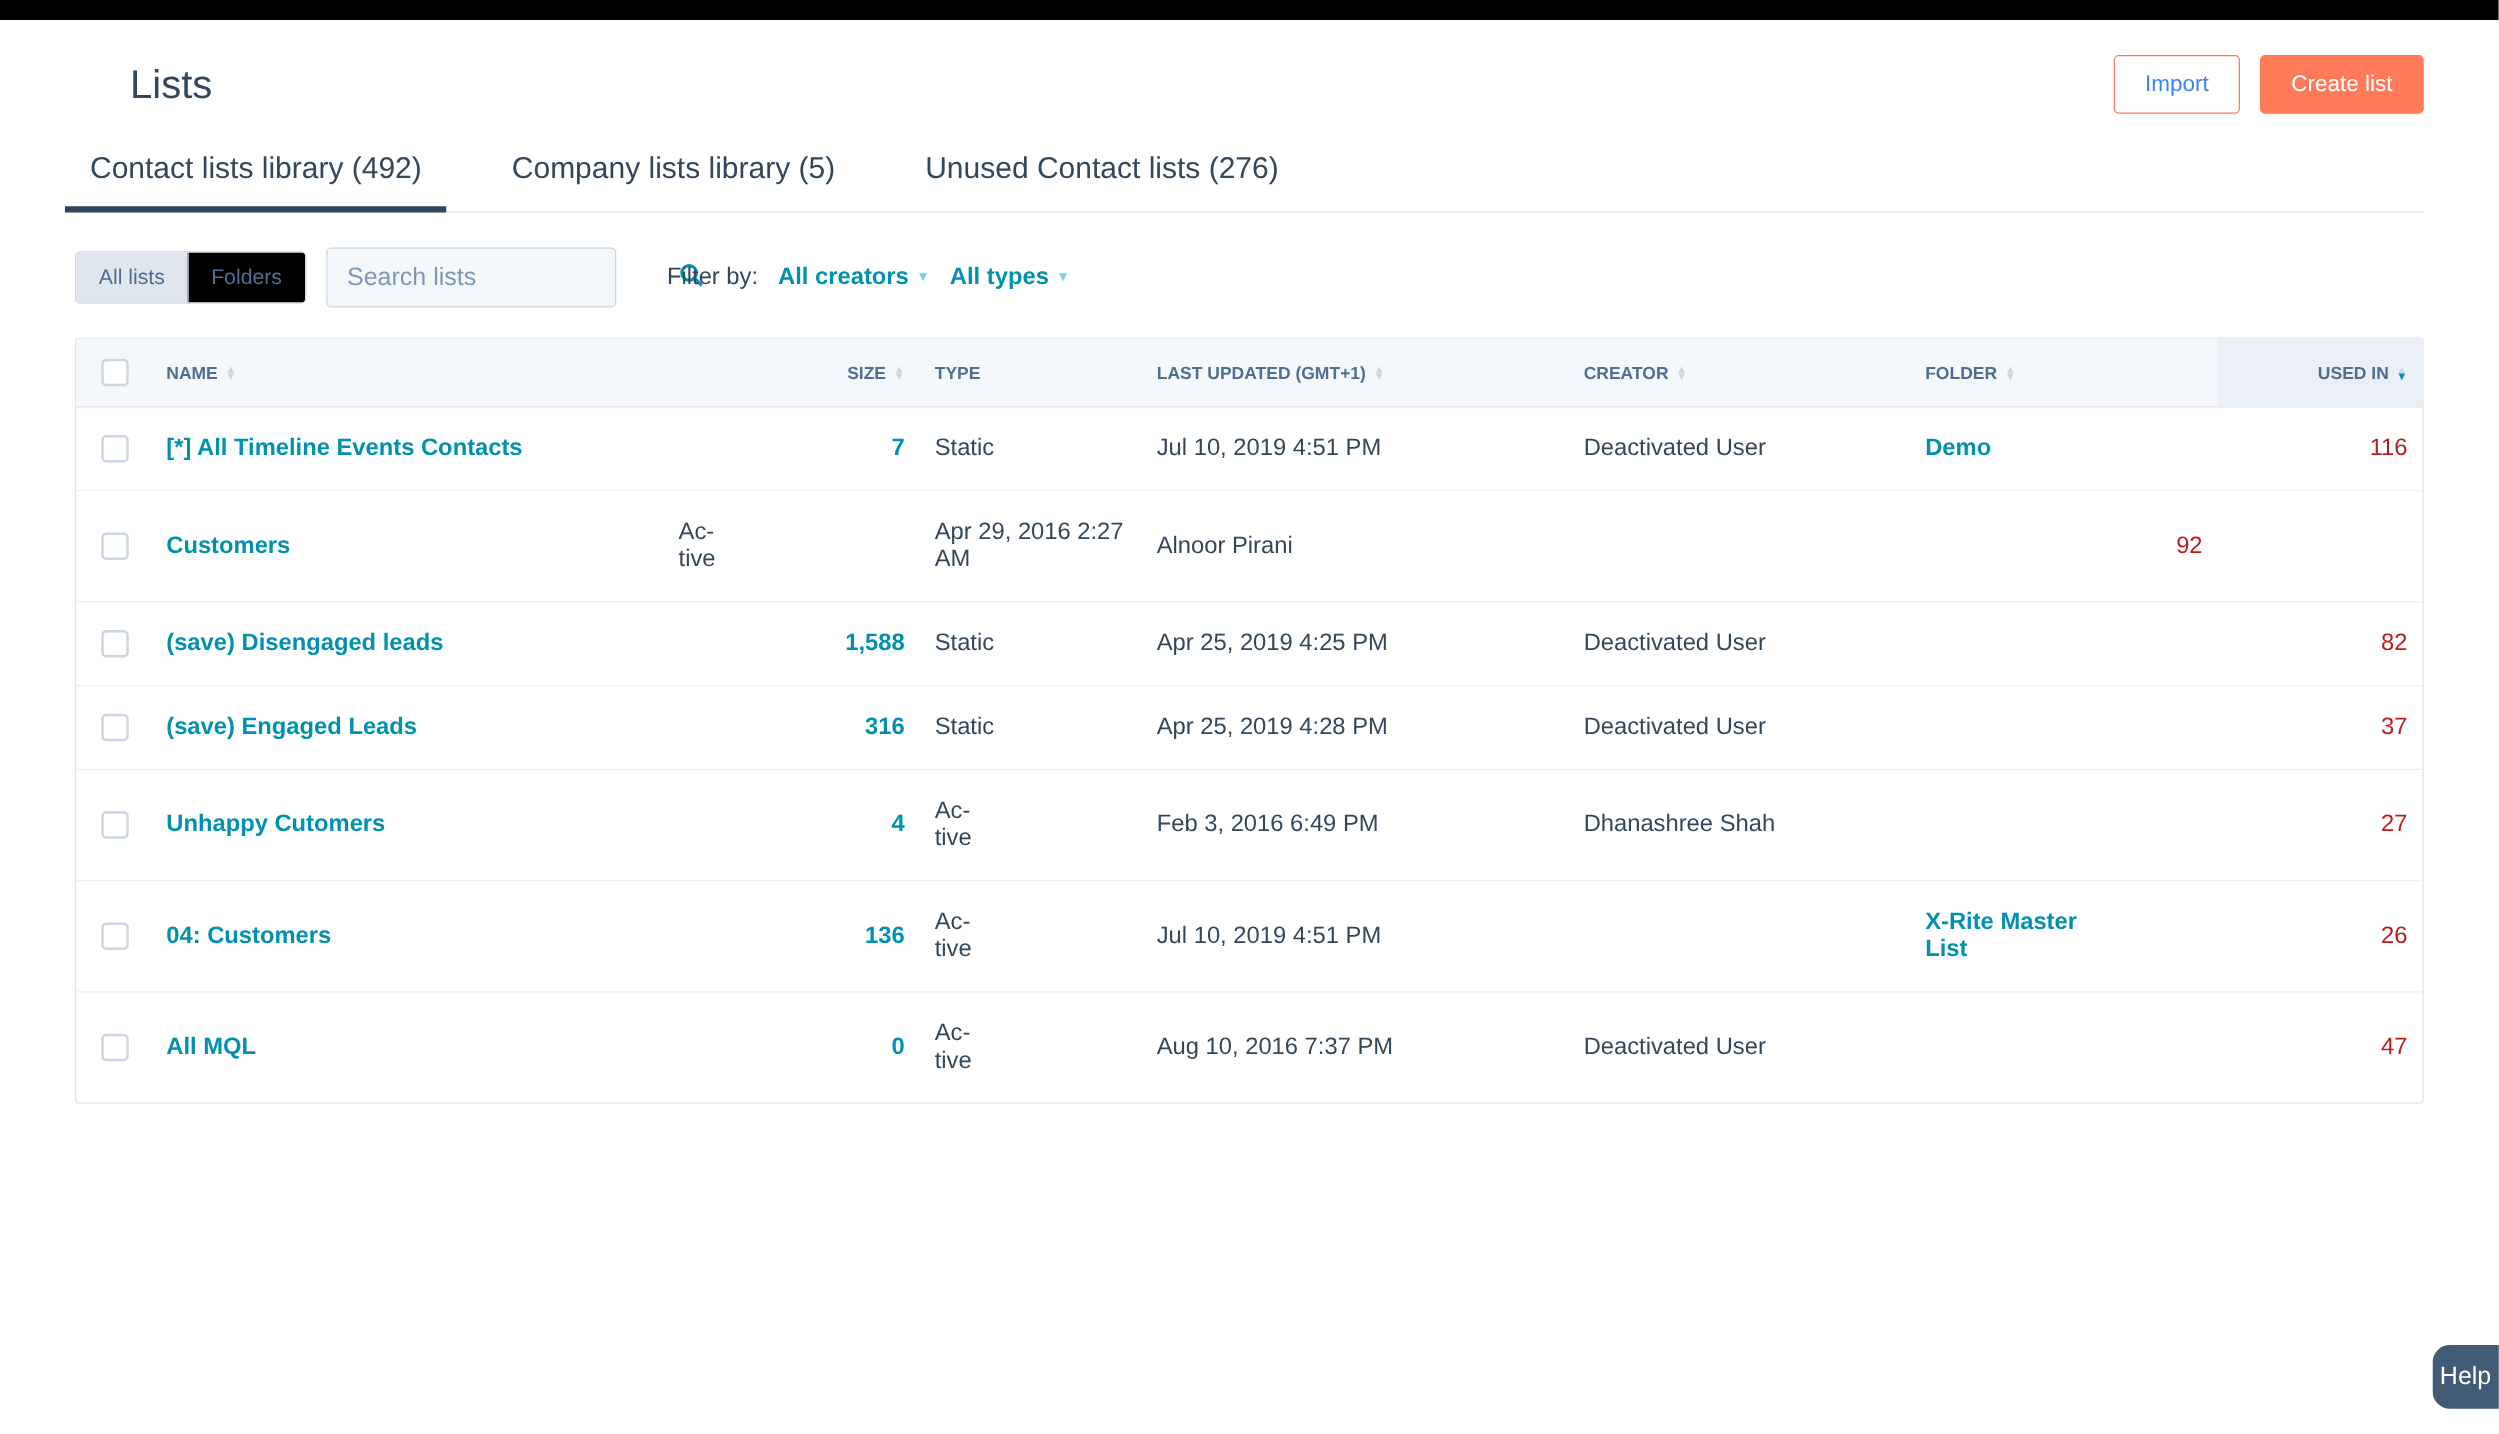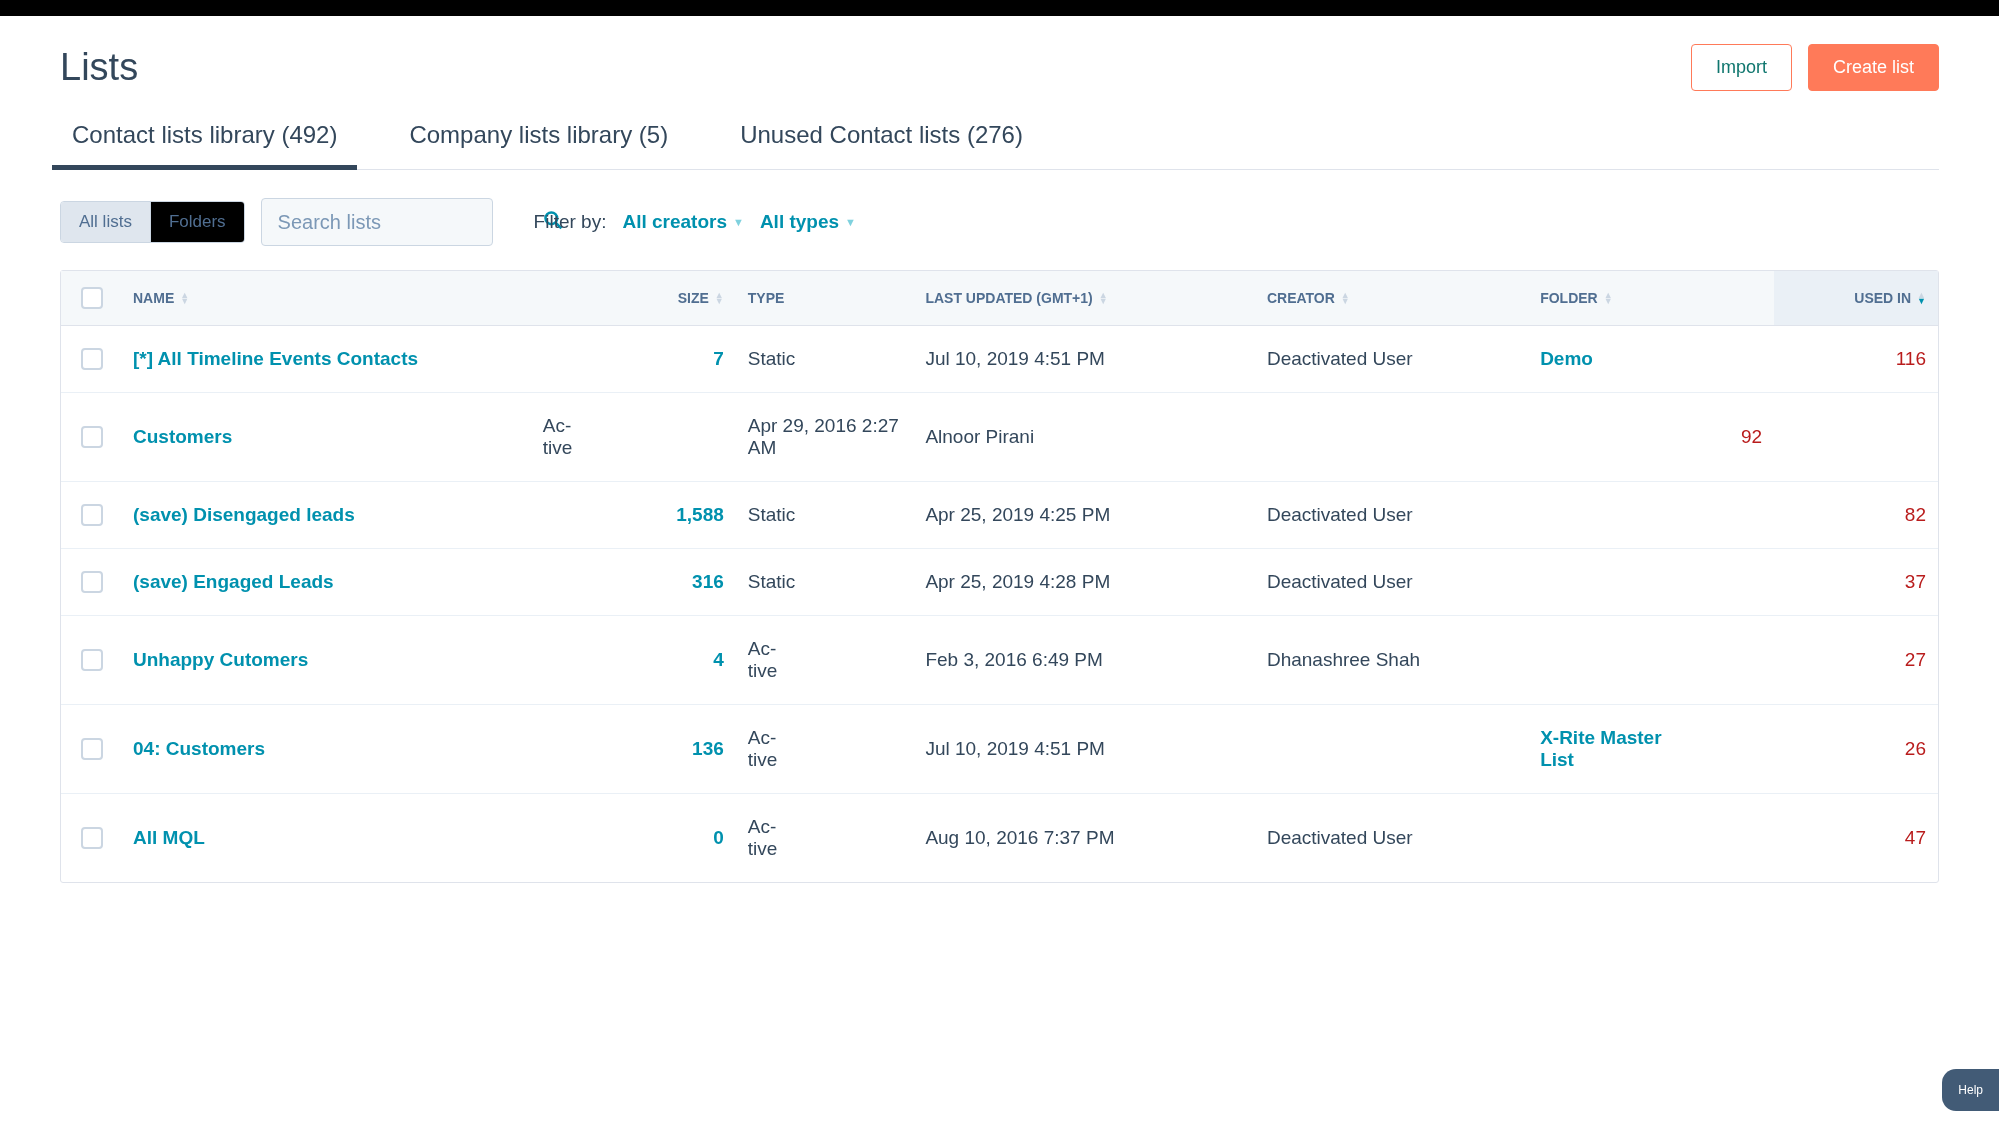--- a/index.html
+++ b/index.html
@@ -1,23 +1,23 @@
 <!DOCTYPE html>
 <html><head>
 <meta charset="utf-8">
 <style>
 * { margin: 0; padding: 0; box-sizing: border-box; }
 body { font-family: -apple-system, BlinkMacSystemFont, "Segoe UI", Helvetica, Arial, sans-serif; background: #fff; color: #33475b; }
 .topbar { background: #000; height: 16px; }
 .container { padding: 0 60px; }
 .header { display: flex; justify-content: space-between; align-items: center; padding: 28px 0 16px; }
-.page-title { font-size: 38px; font-weight: 400; color: #33475b; }
+.page-title { font-size: 32px; font-weight: 400; color: #33475b; margin-left: 44px; }
 .header-actions { display: flex; gap: 16px; }
 .btn { padding: 12px 24px; font-size: 18px; border-radius: 4px; cursor: pointer; font-weight: 400; }
-.btn-secondary { background: #fff; border: 1px solid #ff7a59; color: #0f766e; text-align: right; }
+.btn-secondary { background: #fff; border: 1px solid #ff7a59; color: #3b82f6; text-align: right; }
 .btn-primary { background: #ff7a59; border: 1px solid #ff7a59; color: #fff; }
 .tabs { display: flex; gap: 48px; border-bottom: 1px solid #dfe3eb; }
 .tab { padding: 14px 12px 20px; font-size: 24px; color: #33475b; cursor: pointer; position: relative; }
 .tab.active { font-weight: 500; }
 .tab.active::after { content: ""; position: absolute; left: -8px; right: -8px; bottom: -1px; height: 5px; background: #33475b; }
 .controls { display: flex; align-items: center; gap: 16px; padding: 28px 0 24px; }
 .toggle-group { display: flex; border: 1px solid #cbd6e2; border-radius: 4px; overflow: hidden; }
 .toggle-item { padding: 10px 18px; font-size: 17px; color: #506e91; background: #000000; cursor: pointer; }
 .toggle-item.active { background: #dfe6ee; }
 .toggle-item + .toggle-item { border-left: 1px solid #cbd6e2; }
@@ -37,21 +37,21 @@
 .th-usedin .sort-icon { color: #0091ae; }
 .tbody .row { display: grid; grid-template-columns: 60px 3fr 1.5fr 1.3fr 2.5fr 2fr 1.8fr 1.2fr; border-bottom: 1px solid #eaf0f6; }
 .tbody .row:last-child { border-bottom: none; }
 .td { padding: 22px 12px; font-size: 19px; color: #33475b; display: flex; align-items: center; }
 .td-right { justify-content: flex-end; text-align: right; }
 .checkbox { width: 22px; height: 22px; border: 2px solid #cbd6e2; border-radius: 4px; background: #fff; cursor: pointer; margin-left: 8px; }
 .link { color: #0091ae; font-weight: 600; cursor: pointer; }
 .size-val { color: #0091ae; font-weight: 600; }
 .usedin-val { color: #b91c1c; font-weight: 400; }
 .type-wrap { max-width: 60px; }
-.help-btn { position: fixed; right: 0; bottom: 36px; background: #425b76; color: #fff; padding: 14px 16px; border-radius: 14px 0 0 14px; font-size: 12px; cursor: pointer; }
+.help-btn { position: fixed; right: 0; bottom: 20px; background: #425b76; color: #fff; padding: 14px 6px; border-radius: 14px 0 0 14px; font-size: 20px; cursor: pointer; }
 svg.mag { width: 20px; height: 20px; }
 </style>
 </head>
 <body>
 
 <div class="topbar"></div>
 
 <div class="container">
   <div class="header">
     <h1 class="page-title">Lists</h1>

